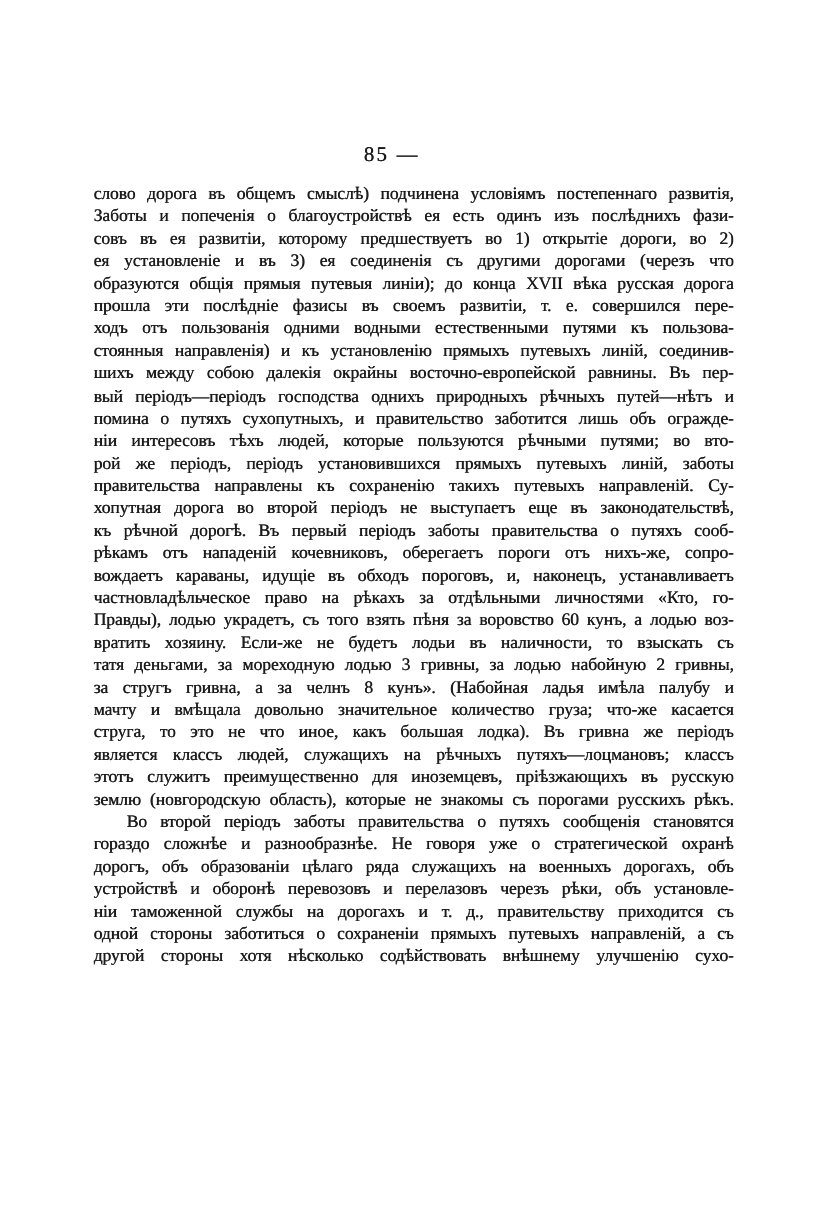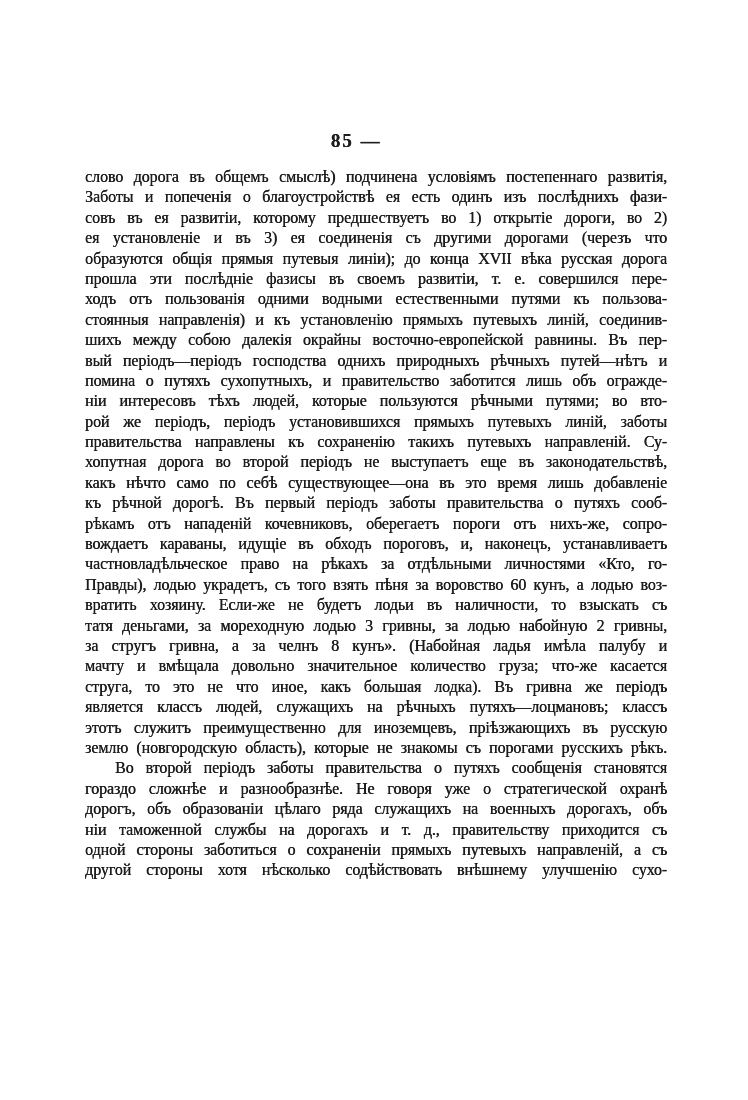--- a/index.html
+++ b/index.html
@@ -23,21 +23,20 @@
   .page-header {
     width: 582px;
     position: relative;
     left: -20px;
     text-align: center;
     font-size: 19px;
     line-height: 26px;
     letter-spacing: 2px;
     color: #1d1d1d;
     text-shadow: 0.35px 0 0 currentColor;
-    font-weight: bold;
   }
   .text-block {
     width: 582px;
     margin-top: 13px;
   }
   .line {
     font-family: "Liberation Serif", serif;
     font-size: 16px;
     line-height: 20.4px;
     height: 20.4px;
@@ -66,34 +65,34 @@
       <div class="line">прошла эти послѣдніе фазисы въ своемъ развитіи, т. е. совершился пере-</div>
       <div class="line">ходъ отъ пользованія одними водными естественными путями къ пользова-</div>
       <div class="line">стоянныя направленія) и къ установленію прямыхъ путевыхъ линій, соединив-</div>
       <div class="line">шихъ между собою далекія окрайны восточно-европейской равнины. Въ пер-</div>
       <div class="line">вый періодъ—періодъ господства однихъ природныхъ рѣчныхъ путей—нѣтъ и</div>
       <div class="line">помина о путяхъ сухопутныхъ, и правительство заботится лишь объ огражде-</div>
       <div class="line">ніи интересовъ тѣхъ людей, которые пользуются рѣчными путями; во вто-</div>
       <div class="line">рой же періодъ, періодъ установившихся прямыхъ путевыхъ линій, заботы</div>
       <div class="line">правительства направлены къ сохраненію такихъ путевыхъ направленій. Су-</div>
       <div class="line">хопутная дорога во второй періодъ не выступаетъ еще въ законодательствѣ,</div>
-      <div class="line">какъ нѣчто само по себѣ существующее—она въ это время лишь добавленіе</div>
       <div class="line">къ рѣчной дорогѣ. Въ первый періодъ заботы правительства о путяхъ сооб-</div>
       <div class="line">рѣкамъ отъ нападеній кочевниковъ, оберегаетъ пороги отъ нихъ-же, сопро-</div>
       <div class="line">вождаетъ караваны, идущіе въ обходъ пороговъ, и, наконецъ, устанавливаетъ</div>
       <div class="line">частновладѣльческое право на рѣкахъ за отдѣльными личностями «Кто, го-</div>
       <div class="line">Правды), лодью украдетъ, съ того взять пѣня за воровство 60 кунъ, а лодью воз-</div>
       <div class="line">вратить хозяину. Если-же не будетъ лодьи въ наличности, то взыскать съ</div>
       <div class="line">татя деньгами, за мореходную лодью 3 гривны, за лодью набойную 2 гривны,</div>
       <div class="line">за стругъ гривна, а за челнъ 8 кунъ». (Набойная ладья имѣла палубу и</div>
       <div class="line">мачту и вмѣщала довольно значительное количество груза; что-же касается</div>
       <div class="line">струга, то это не что иное, какъ большая лодка). Въ гривна же періодъ</div>
       <div class="line">является классъ людей, служащихъ на рѣчныхъ путяхъ—лоцмановъ; классъ</div>
       <div class="line">этотъ служитъ преимущественно для иноземцевъ, пріѣзжающихъ въ русскую</div>
       <div class="line">землю (новгородскую область), которые не знакомы съ порогами русскихъ рѣкъ.</div>
       <div class="line indent">Во второй періодъ заботы правительства о путяхъ сообщенія становятся</div>
       <div class="line">гораздо сложнѣе и разнообразнѣе. Не говоря уже о стратегической охранѣ</div>
       <div class="line">дорогъ, объ образованіи цѣлаго ряда служащихъ на военныхъ дорогахъ, объ</div>
+      <div class="line">устройствѣ и оборонѣ перевозовъ и перелазовъ черезъ рѣки, объ установле-</div>
       <div class="line">ніи таможенной службы на дорогахъ и т. д., правительству приходится съ</div>
       <div class="line">одной стороны заботиться о сохраненіи прямыхъ путевыхъ направленій, а съ</div>
       <div class="line">другой стороны хотя нѣсколько содѣйствовать внѣшнему улучшенію сухо-</div>
     </div>
 </div>
 
 </body></html>

